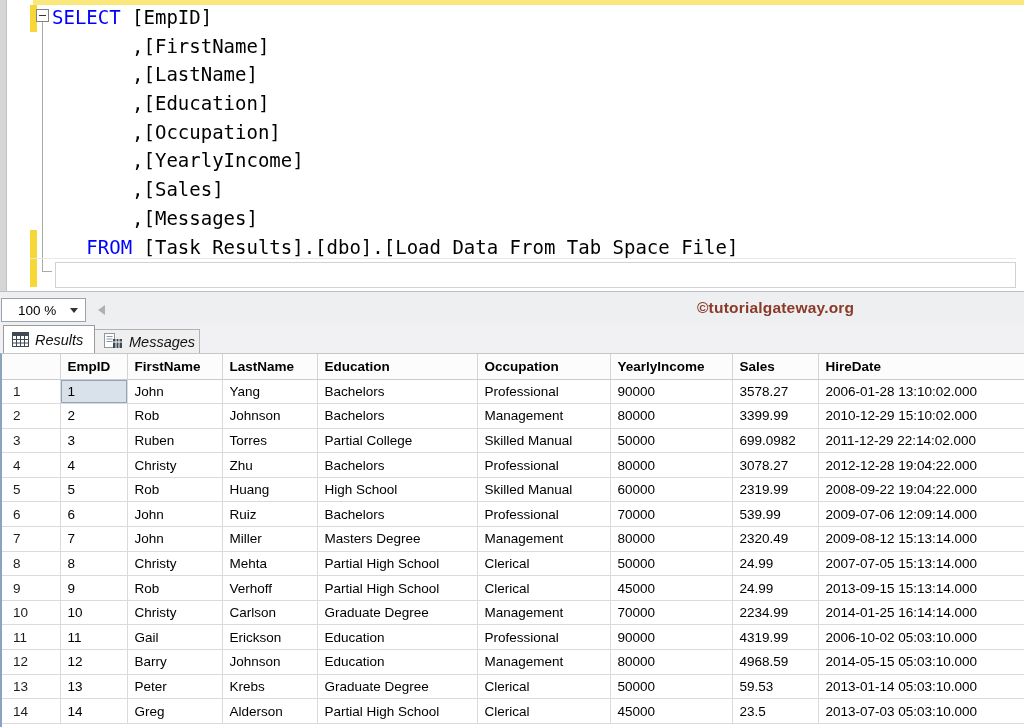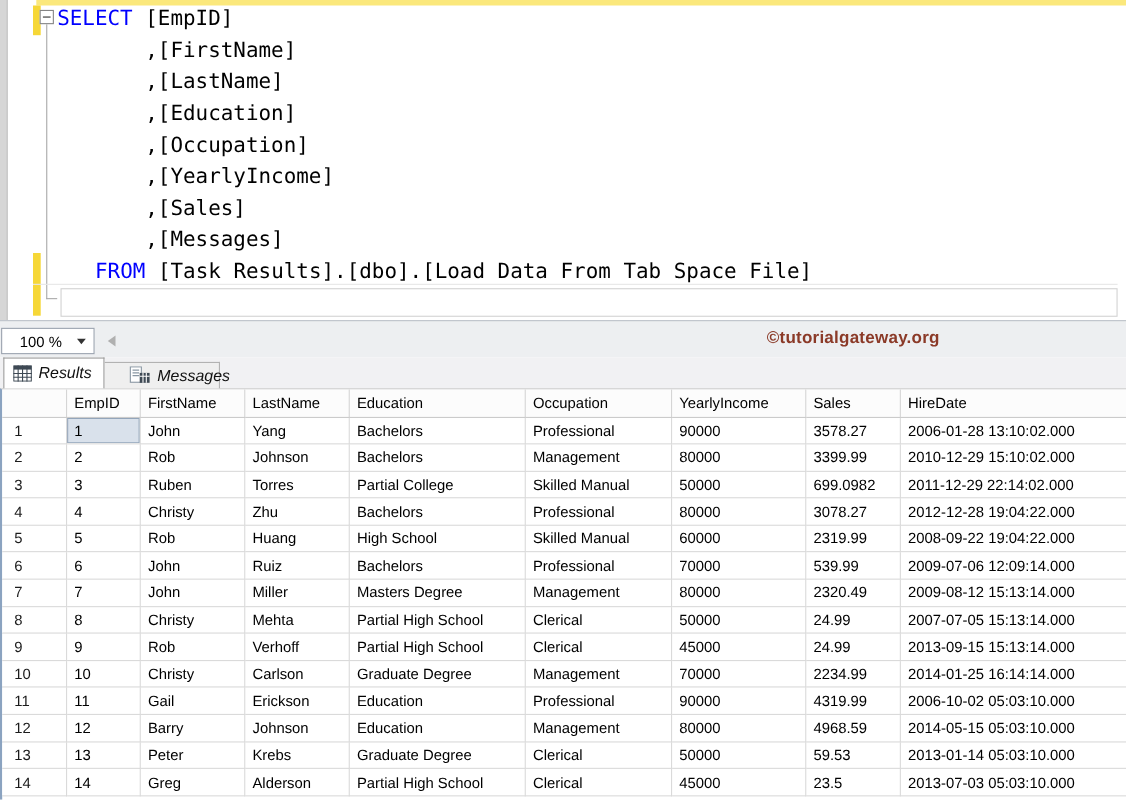--- a/index.html
+++ b/index.html
@@ -29,28 +29,28 @@
   #zoom-select { position:absolute; left:1px; top:6px; width:85px; height:24px; background:#fff; border:1px solid #9aa2ae; display:flex; align-items:center; cursor:default; }
   #zoom-select .zoom-text { font-size:13.5px; color:#000; padding-left:16px; flex:1; }
   #zoom-select .arrow { width:0; height:0; border-left:4px solid transparent; border-right:4px solid transparent; border-top:5px solid #333; margin-right:7px; }
   #splitter-grip { position:absolute; left:98px; top:13px; width:0; height:0; border-top:5px solid transparent; border-bottom:5px solid transparent; border-right:7px solid #b0b0b0; }
   #watermark { position:absolute; left:697px; top:7px; font-size:15.5px; font-weight:bold; color:#8b3a28; letter-spacing:0.2px; }
 
   
   #tab-strip { position:absolute; left:0; top:325px; width:1024px; height:28px; background:#f1f1f3;font-style:italic; }
   .tab { position:absolute; display:flex; align-items:center; cursor:default; }
   #tab-results { left:3px; top:0; width:92px; height:28px; background:#fff; border:1px solid #9b9b9b; border-bottom:none; z-index:2; }
-  #tab-messages { left:95px; top:4px; width:105px; height:24px; background:#efefef; border:1px solid #b2b2b2; border-bottom:none; border-left:none; z-index:1;padding-left:14px; }
+  #tab-messages { left:95px; top:4px; width:105px; height:24px; background:#efefef; border:1px solid #b2b2b2; border-bottom:none; border-left:none; z-index:1; }
   .tab .tab-label { font-size:14.5px; color:#111; margin-left:6px; }
   .tab svg { margin-left:8px; flex:none; }
 
   
   #grid-wrap { position:absolute; left:0; top:353px; width:1024px; height:374px; background:#fff; border-left:2px solid #8ba3c0; border-top:1px solid #c6c6c6; overflow:hidden; }
   table#results-table { border-collapse:collapse; table-layout:fixed; width:1022px; font-size:13.5px; color:#000; }
-  #results-table th { height:25px; background:#fcfcfc; font-weight:normal; text-align:left; padding:0 0 0 7px; border-right:1px solid #d5d5d5; border-bottom:1px solid #cbcbcb; overflow:hidden; white-space:nowrap; }
+  #results-table th { height:25px; background:#fcfcfc; font-weight:bold; text-align:left; padding:0 0 0 7px; border-right:1px solid #d5d5d5; border-bottom:1px solid #cbcbcb; overflow:hidden; white-space:nowrap; }
   #results-table td { height:24.6px; padding:0 0 0 7px; border-right:1px solid #dadada; border-bottom:1px solid #dadada; overflow:hidden; white-space:nowrap; background:#fff; }
   #results-table td.rownum { padding-left:11px; color:#1c1c1c; }
   #results-table td.selected { background:#d9e1eb; box-shadow:inset 0 0 0 1px #93a5ba; }
 </style>
 </head>
 <body>
 
 <div id="app">
 
   <div id="editor">

